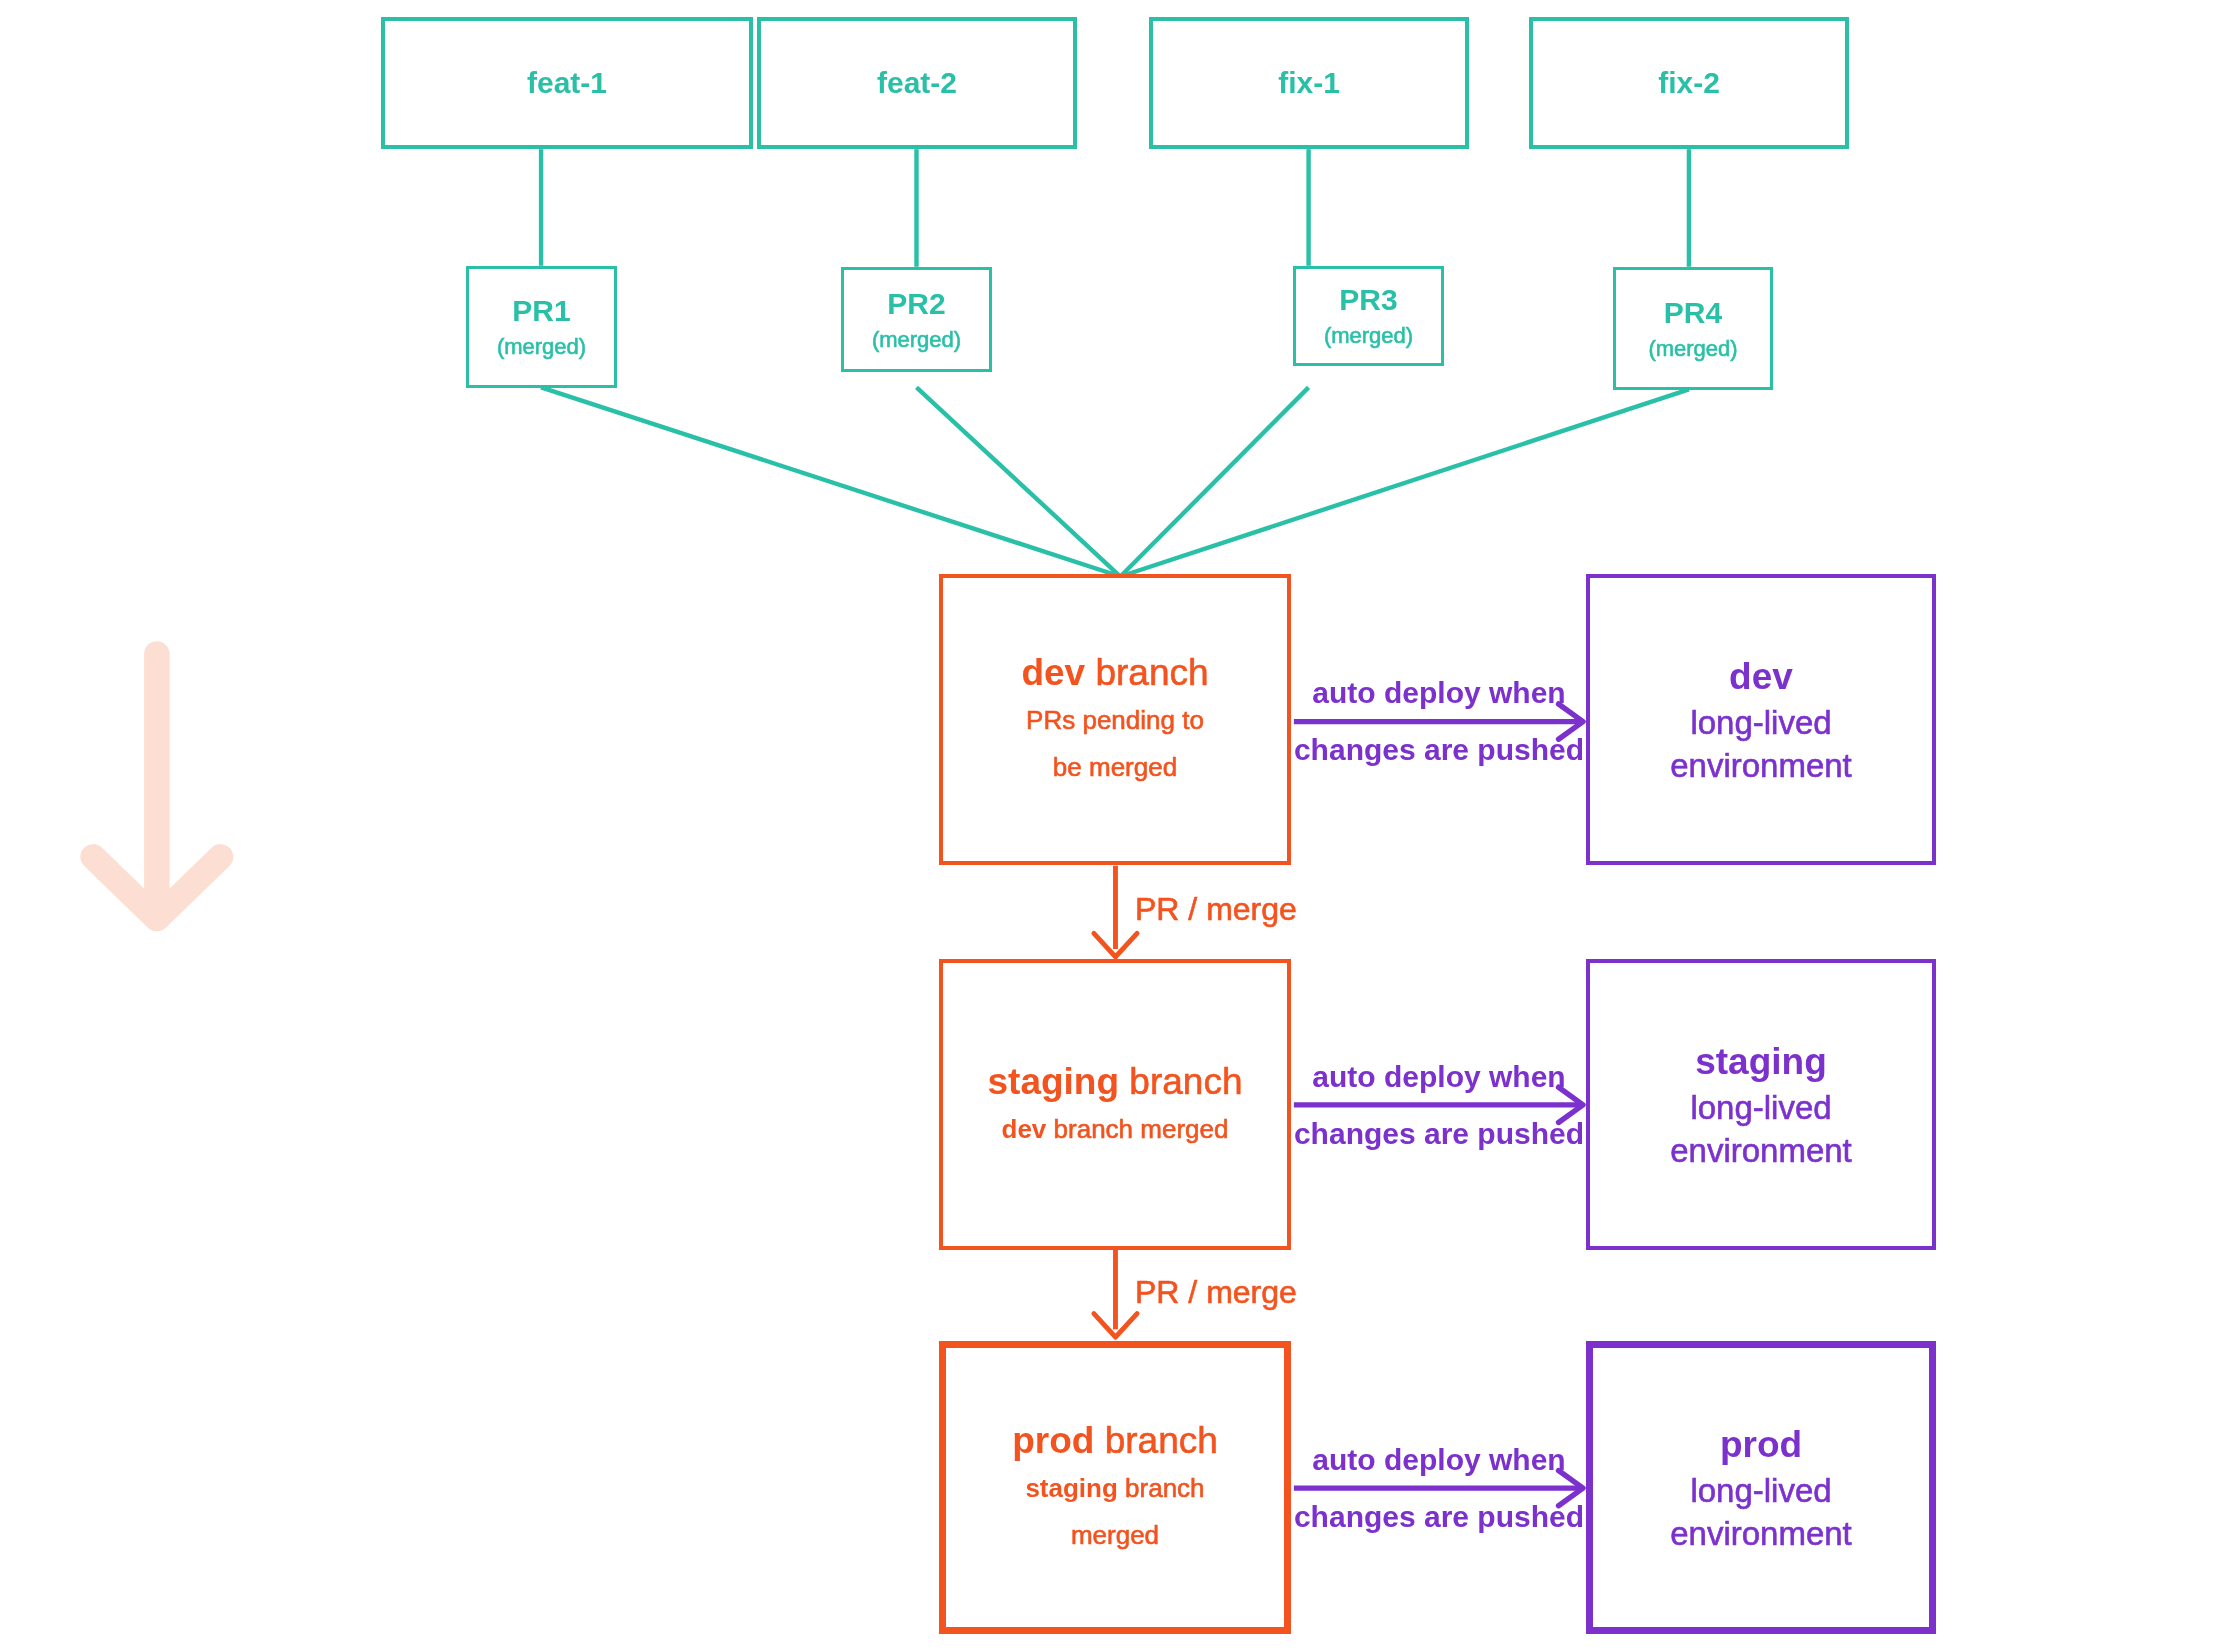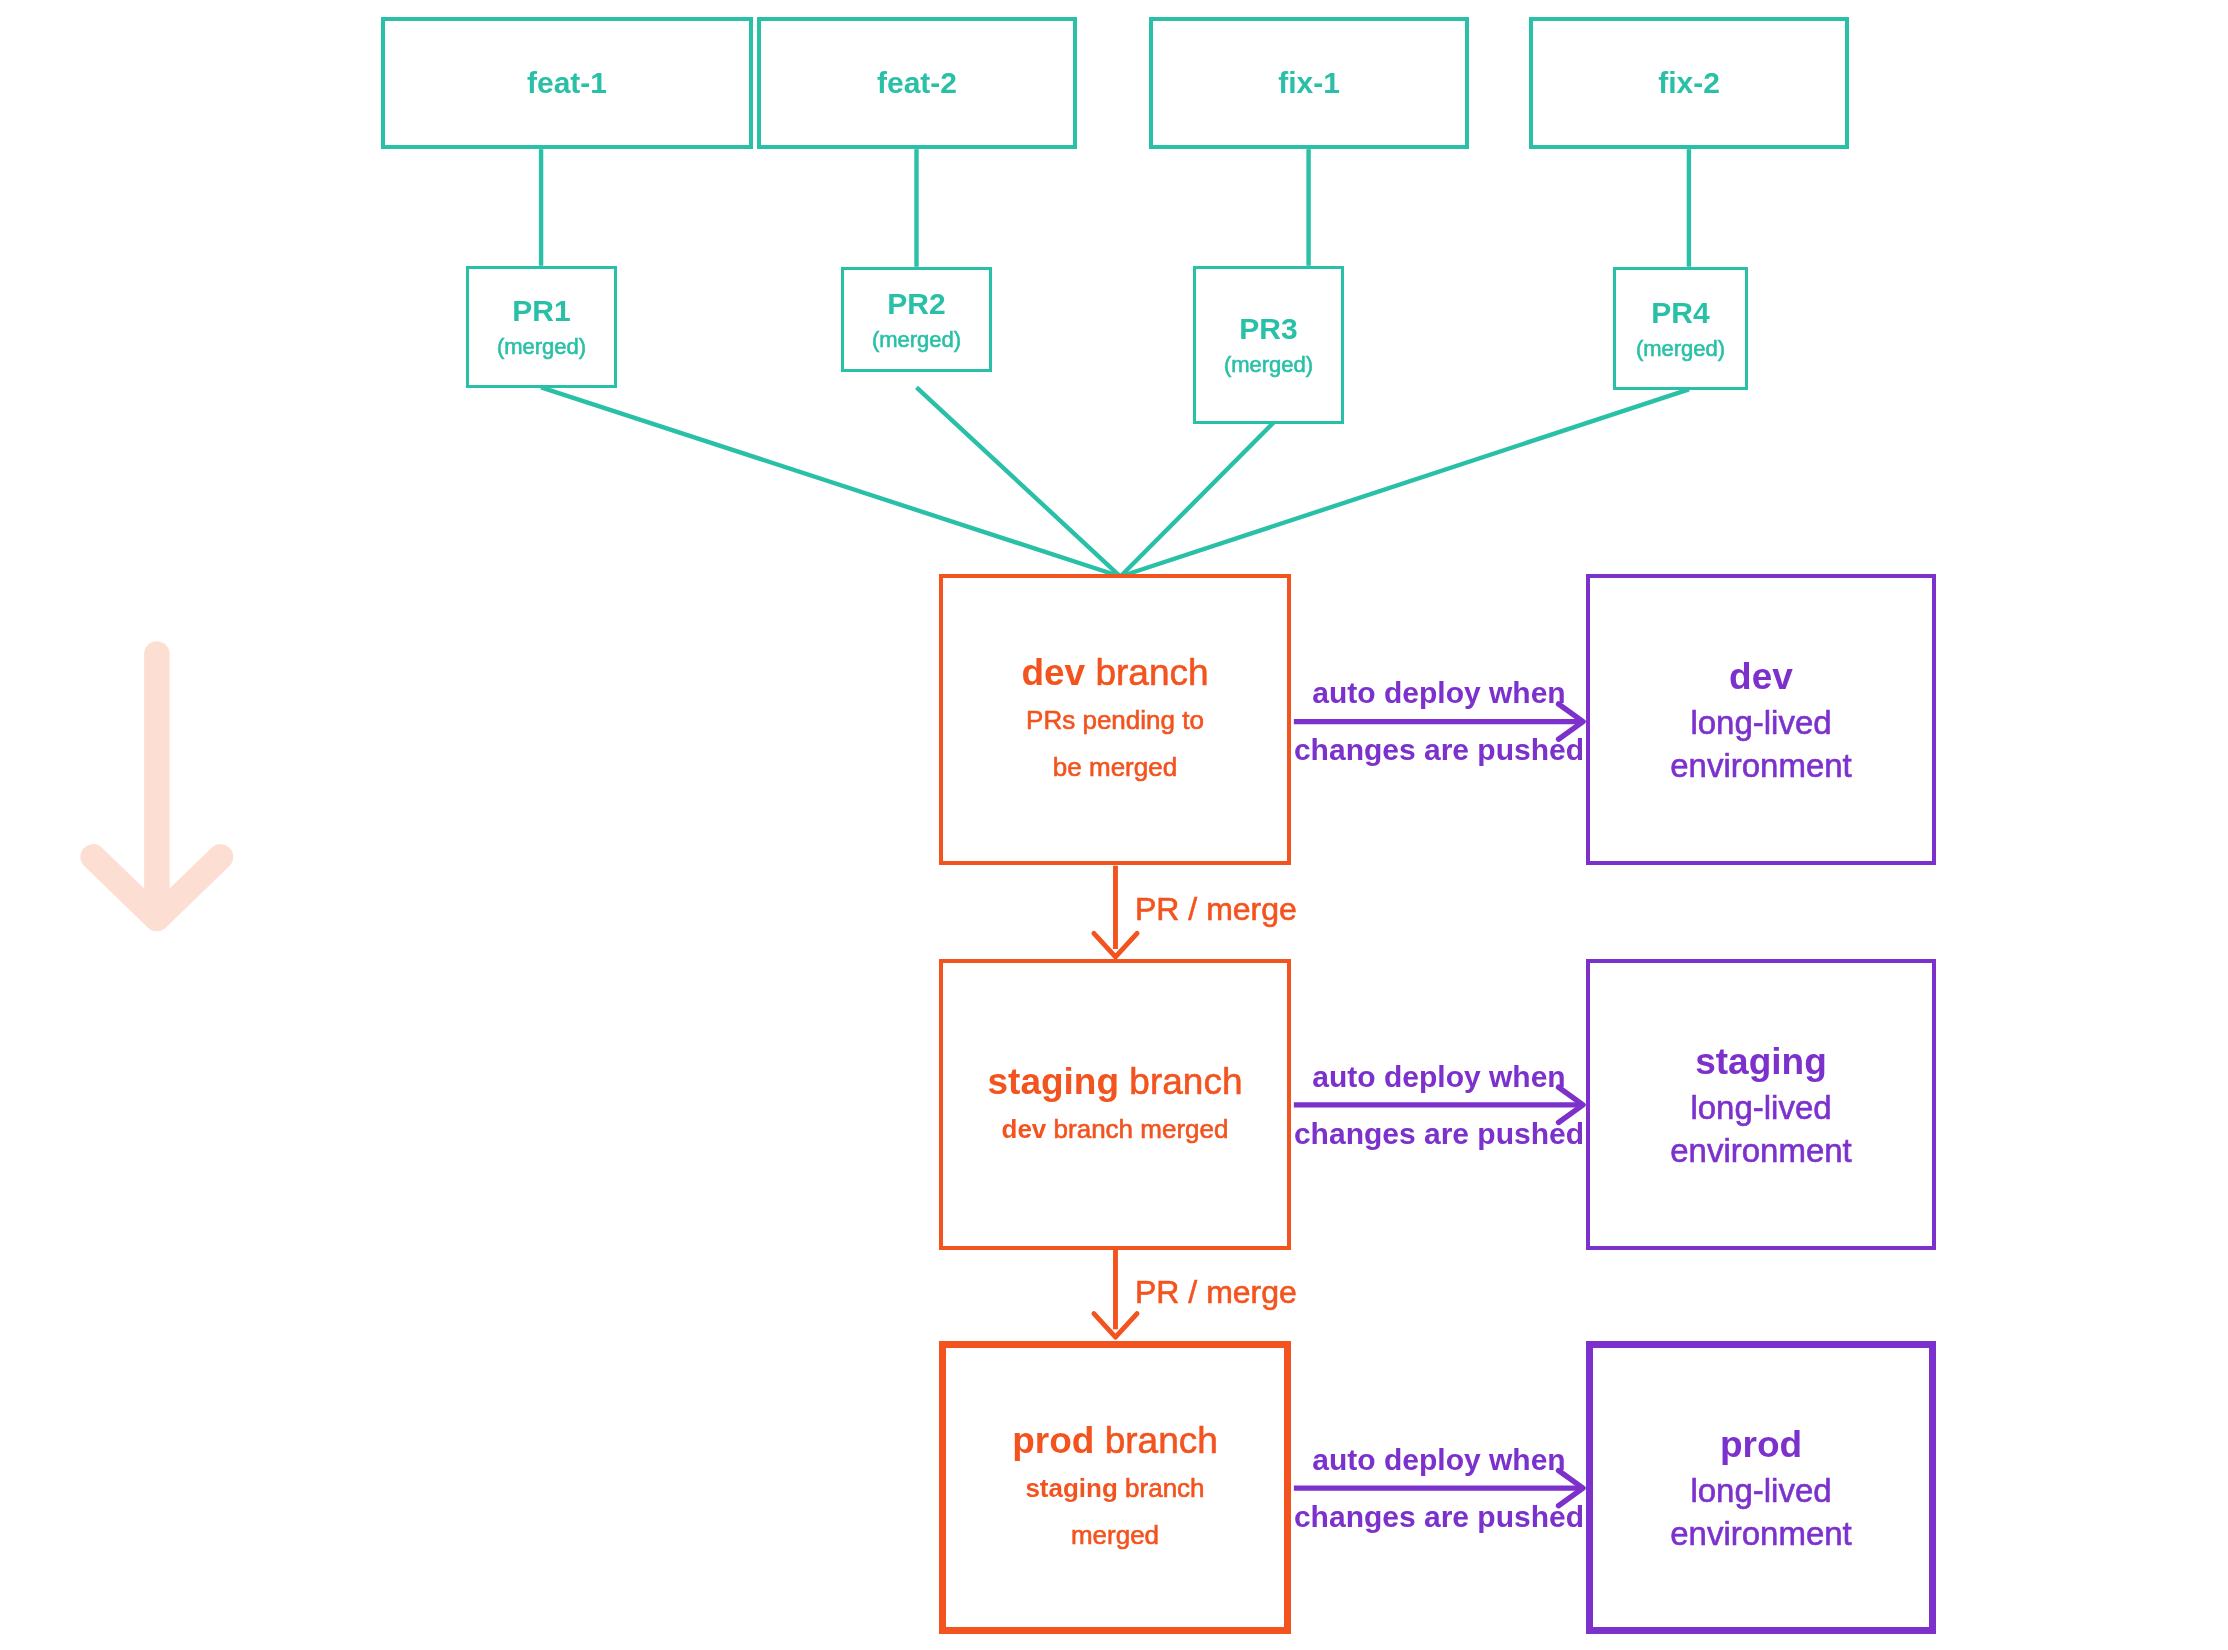--- a/index.html
+++ b/index.html
@@ -116,25 +116,25 @@
   </div>
 
   <div class="box teal-box pr-box" style="left:466px;top:266px;width:151px;height:122px">
     <span class="pr-name">PR1</span>
     <span class="pr-status semi">(merged)</span>
   </div>
   <div class="box teal-box pr-box" style="left:841px;top:267px;width:151px;height:105px">
     <span class="pr-name">PR2</span>
     <span class="pr-status semi">(merged)</span>
   </div>
-  <div class="box teal-box pr-box" style="left:1193px;top:266px;width:151px;height:158px">
+  <div class="box teal-box pr-box" style="left:1293px;top:266px;width:151px;height:100px">
     <span class="pr-name">PR3</span>
     <span class="pr-status semi">(merged)</span>
   </div>
-  <div class="box teal-box pr-box" style="left:1613px;top:267px;width:135px;height:123px">
+  <div class="box teal-box pr-box" style="left:1613px;top:267px;width:160px;height:123px">
     <span class="pr-name">PR4</span>
     <span class="pr-status semi">(merged)</span>
   </div>
 
   <div class="box orange-box" style="left:939px;top:574px;width:352px;height:291px">
     <div class="bx-title"><b>dev</b><span class="semi"> branch</span></div>
     <div class="bx-detail"><b></b><span class="semi">PRs pending to</span></div>
     <div class="bx-detail"><b></b><span class="semi">be merged</span></div>
   </div>
 

